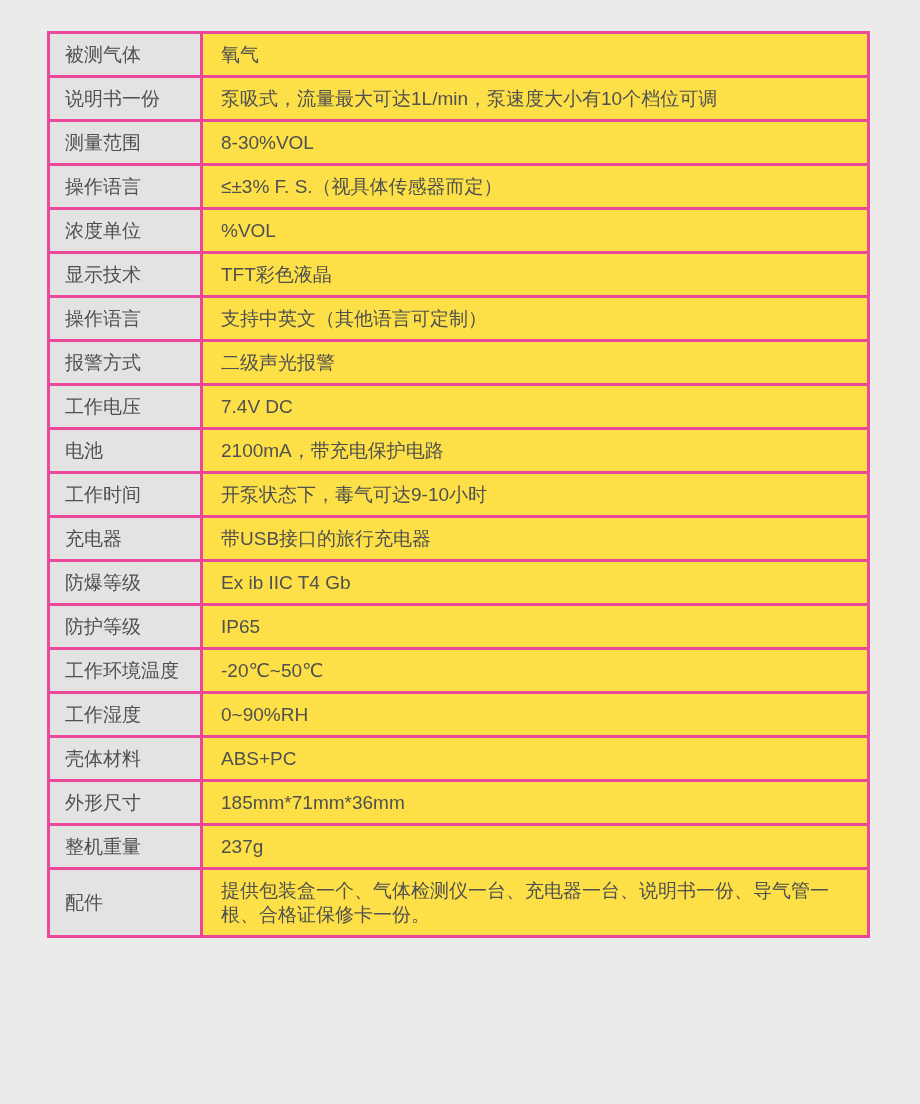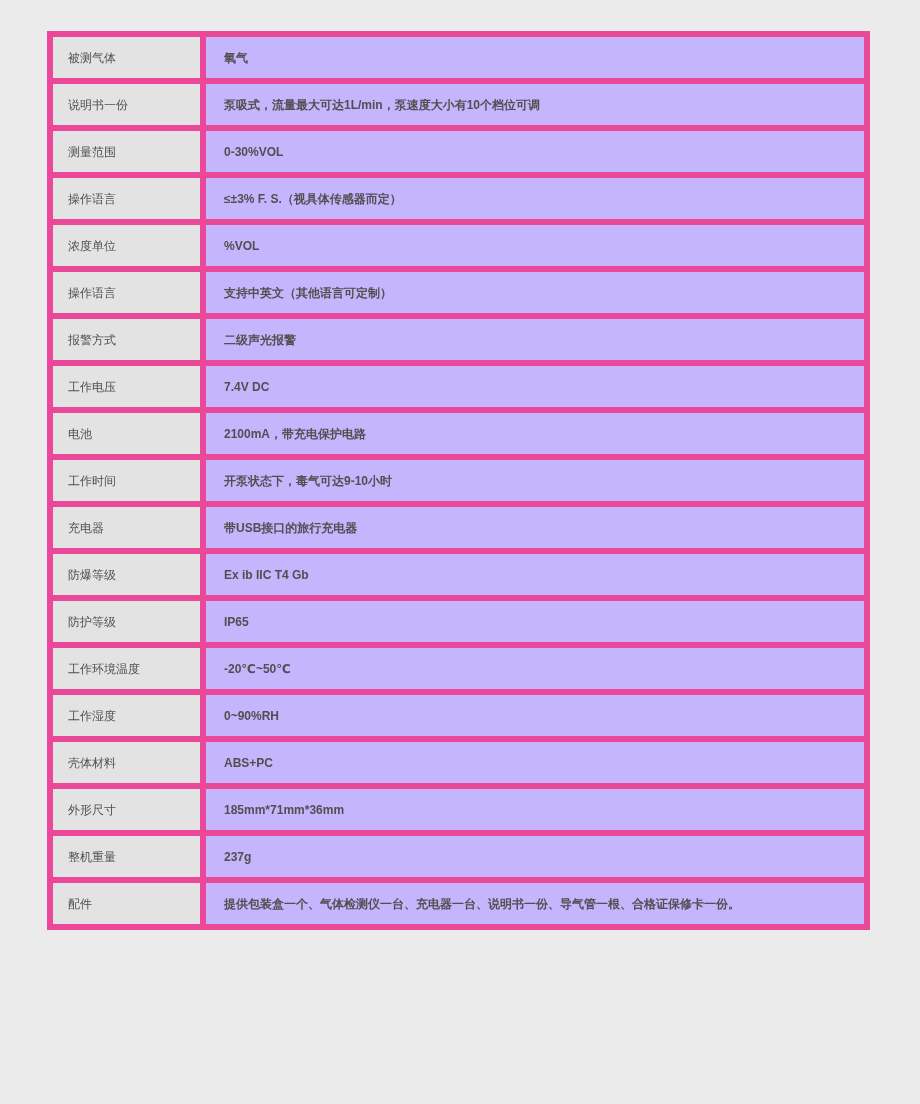--- a/index.html
+++ b/index.html
@@ -29,37 +29,36 @@
     font-weight: 400;
   }
   .spec-table {
     width: 823px;
     margin: 31px 0 0 47px;
     border-collapse: collapse;
     table-layout: fixed;
   }
   .spec-table th,
   .spec-table td {
-    border: 6px solid #ec4899;
-    font-size: 12px;
+    border: 3px solid #ec4899;
+    font-size: 19px;
     color: #4F5050;
     vertical-align: middle;
     line-height: 24px;
   }
   .spec-table th.label-cell {
     width: 153px;
     background: #E3E3E3;
     font-weight: 400;
     text-align: left;
     padding: 8.5px 6px 8.5px 15px;
   }
   .spec-table td.value-cell {
-    background: #c4b5fd;
+    background: #fde047;
     padding: 8.5px 26px 8.5px 18px;
-    font-weight: bold;
   }
 </style>
 </head>
 <body>
 
 <div class="page">
 
 
   <table class="spec-table">
     <tbody id="spec-tbody">
@@ -69,33 +68,37 @@
     </tr>
 
 
     <tr>
       <th class="label-cell">说明书一份</th>
       <td class="value-cell">泵吸式，流量最大可达1L/min，泵速度大小有10个档位可调</td>
     </tr>
 
     <tr>
       <th class="label-cell">测量范围</th>
-      <td class="value-cell">0-30%VOL</td>
+      <td class="value-cell">8-30%VOL</td>
     </tr>
 
     <tr>
       <th class="label-cell">操作语言</th>
       <td class="value-cell">≤±3% F. S.（视具体传感器而定）</td>
     </tr>
 
     <tr>
       <th class="label-cell">浓度单位</th>
       <td class="value-cell">%VOL</td>
     </tr>
 
+    <tr>
+      <th class="label-cell">显示技术</th>
+      <td class="value-cell">TFT彩色液晶</td>
+    </tr>
 
     <tr>
       <th class="label-cell">操作语言</th>
       <td class="value-cell">支持中英文（其他语言可定制）</td>
     </tr>
 
     <tr>
       <th class="label-cell">报警方式</th>
       <td class="value-cell">二级声光报警</td>
     </tr>

